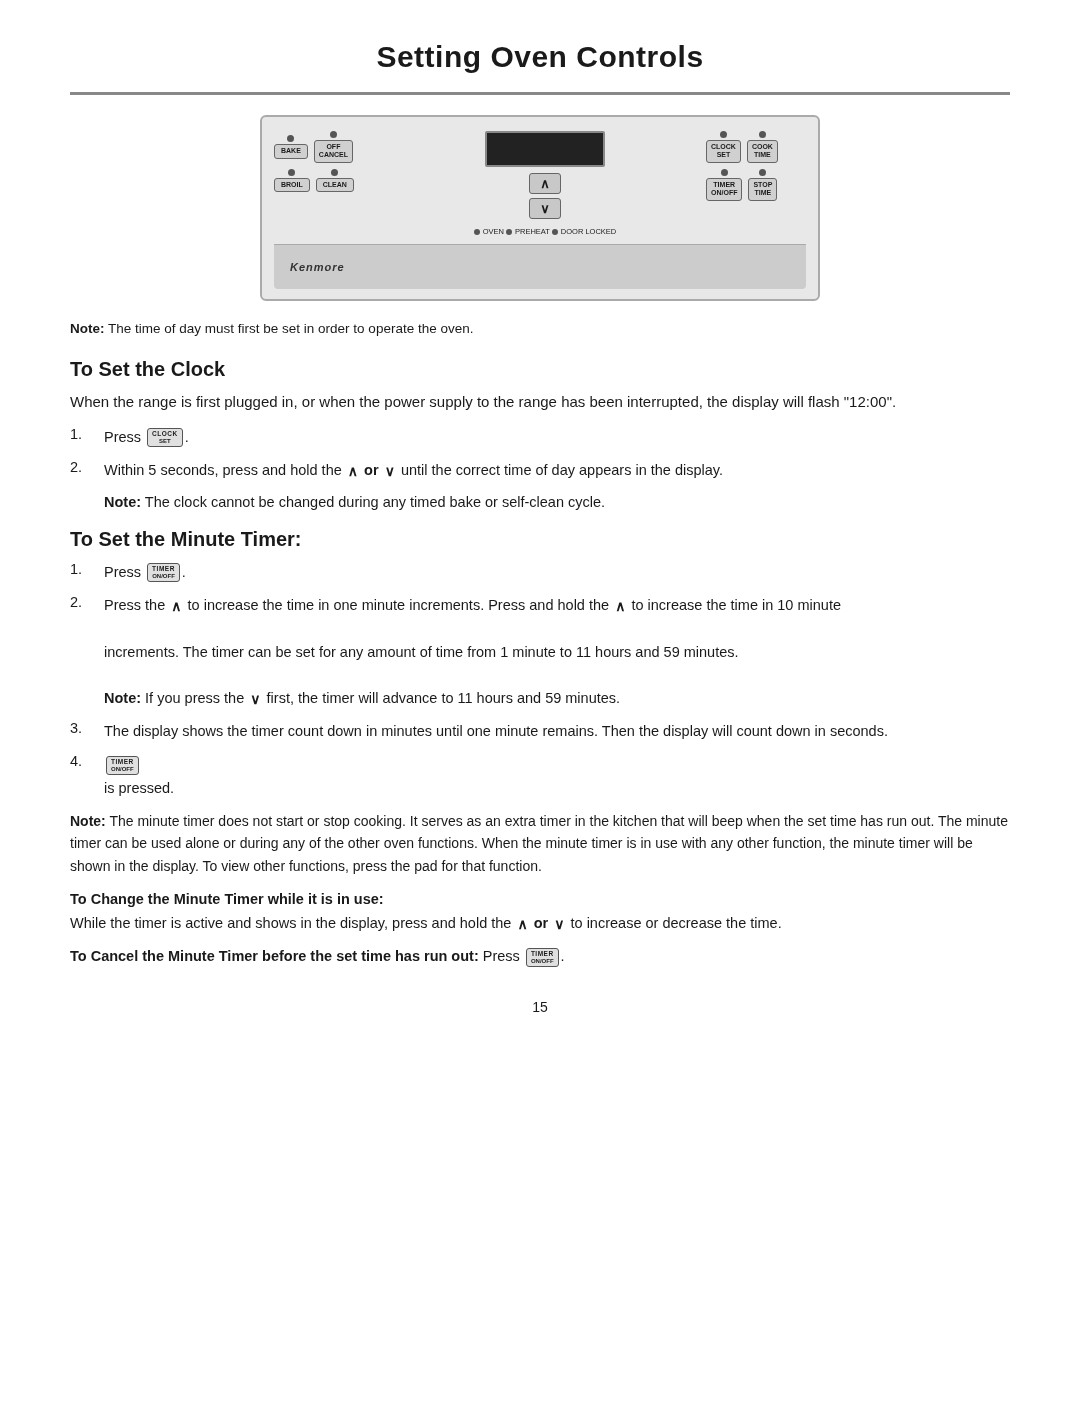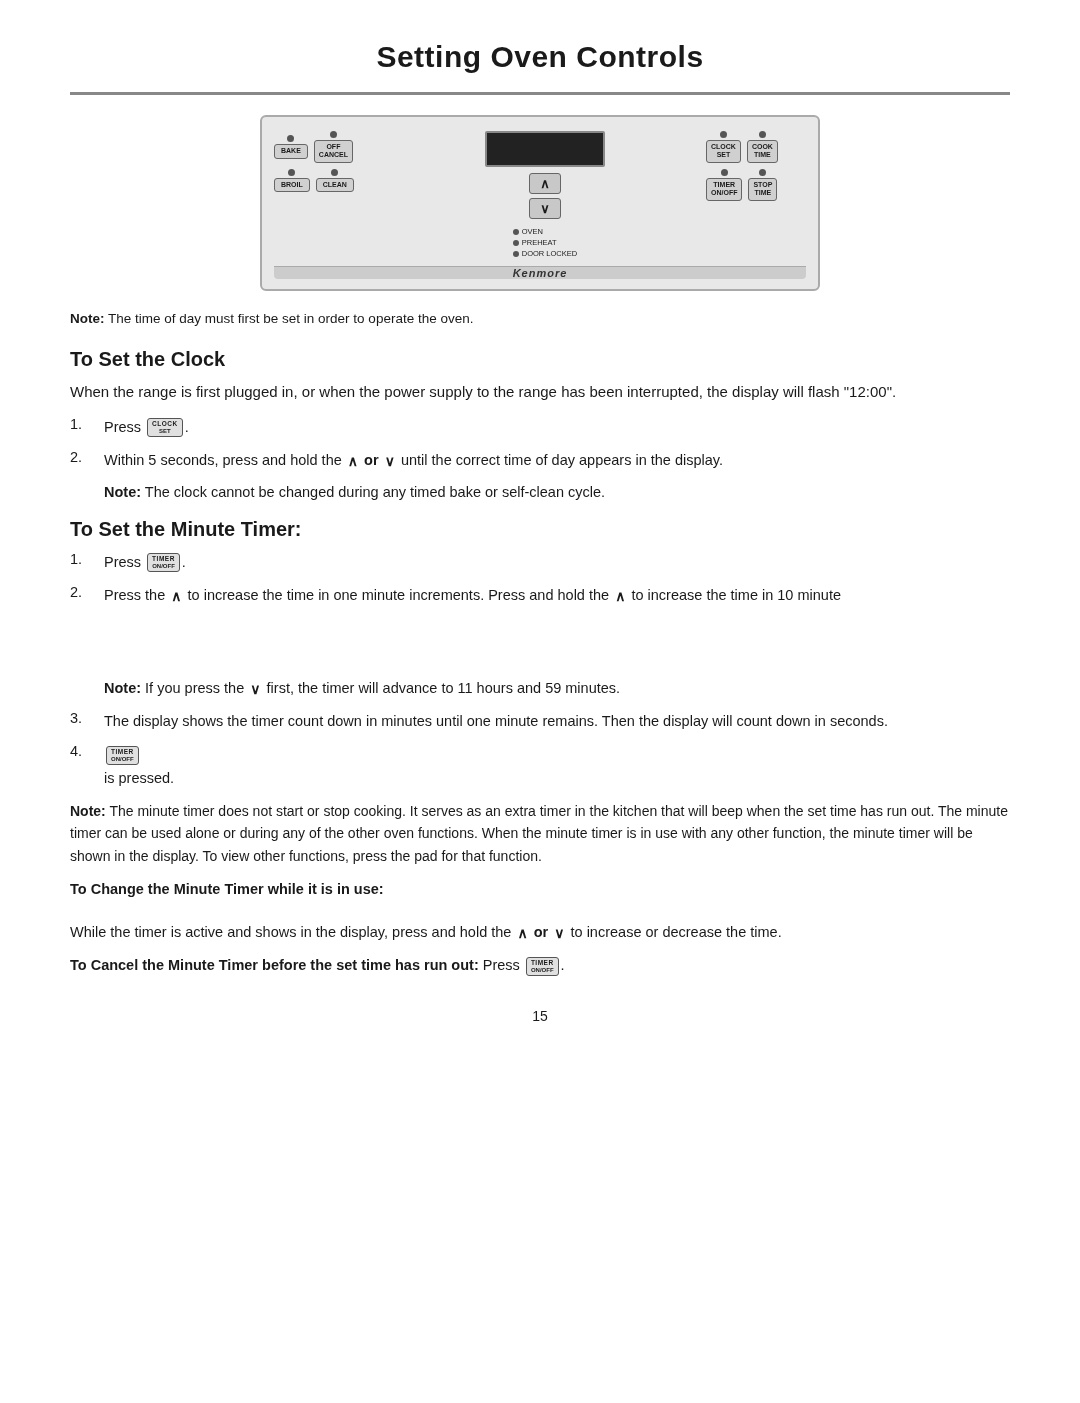--- a/index.html
+++ b/index.html
@@ -106,21 +106,20 @@
       border: 1.5px solid #666;
       background: #c8c8c8;
       border-radius: 3px;
       padding: 2px 10px;
       font-size: 13px;
       font-weight: bold;
     }
     .indicator-row {
       font-size: 7.5px;
       display: flex;
-      flex-direction: column;
       gap: 2px;
       margin-top: 2px;
     }
     .indicator-item {
       display: flex;
       align-items: center;
       gap: 3px;
     }
     .ind-dot {
       width: 6px; height: 6px;
@@ -139,22 +138,21 @@
       gap: 6px;
     }
     .right-bottom-row {
       display: flex;
       gap: 6px;
       align-items: center;
     }
     .kenmore-bar {
       background: #ccc;
       border-top: 1px solid #aaa;
-      text-align: center;
-      padding: 0;
+      padding: 16px;
       margin-top: 8px;
       font-size: 11px;
       font-style: italic;
       font-weight: bold;
       letter-spacing: 1px;
       color: #333;
       border-radius: 0 0 4px 4px;
     }
     .note-bar {
       font-size: 13.5px;
@@ -234,21 +232,21 @@
       font-size: 14px;
       line-height: 1.6;
       margin-bottom: 14px;
     }
     .bold-note strong {
       font-weight: bold;
     }
     .subheading {
       font-size: 14.5px;
       font-weight: bold;
-      margin-bottom: 24px;
+      margin-bottom: 5px;
       margin-top: 10px;
     }
     .cancel-line {
       font-size: 14.5px;
       line-height: 1.6;
       margin-bottom: 10px;
     }
     .cancel-line strong {
       font-weight: bold;
     }
@@ -390,20 +388,21 @@
 
 <div class="step">
   <span class="step-num">2.</span>
   <span class="step-content">
     <span>Press the</span>
     <span class="inline-arrow">∧</span>
     <span>to increase the time in one minute increments. Press and hold the</span>
     <span class="inline-arrow">∧</span>
     <span>to increase the time in 10 minute</span>
     <br><br>
+    <span>increments. The timer can be set for any amount of time from 1 minute to 11 hours and 59 minutes.</span>
     <br><br>
     <strong>Note:</strong>
     <span>If you press the</span>
     <span class="inline-arrow">∨</span>
     <span>first, the timer will advance to 11 hours and 59 minutes.</span>
   </span>
 </div>
 
 <div class="step">
   <span class="step-num">3.</span>

